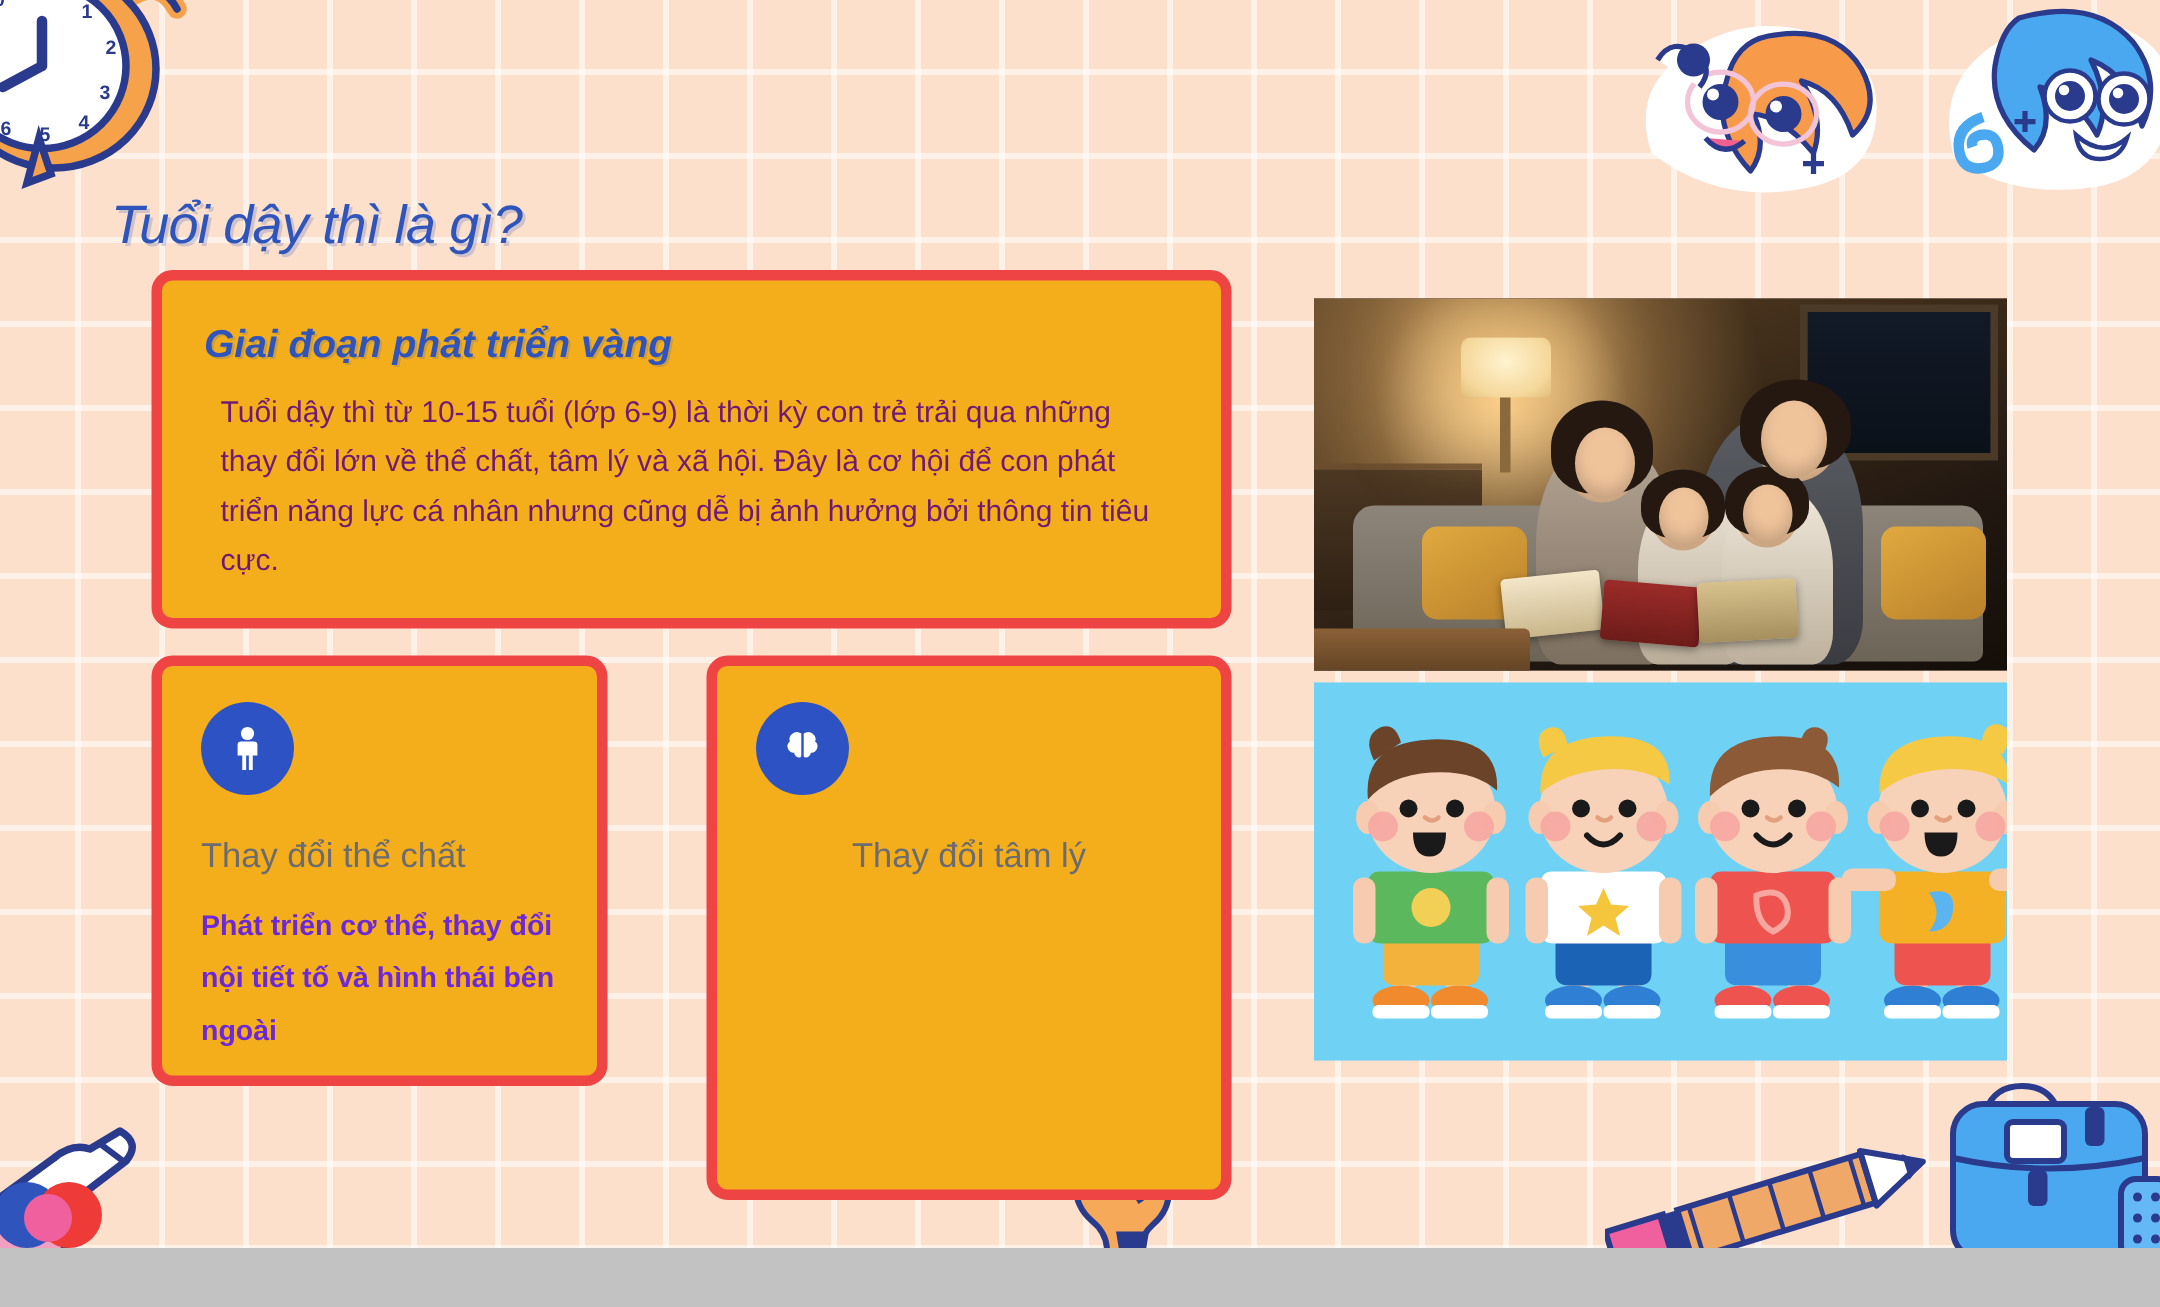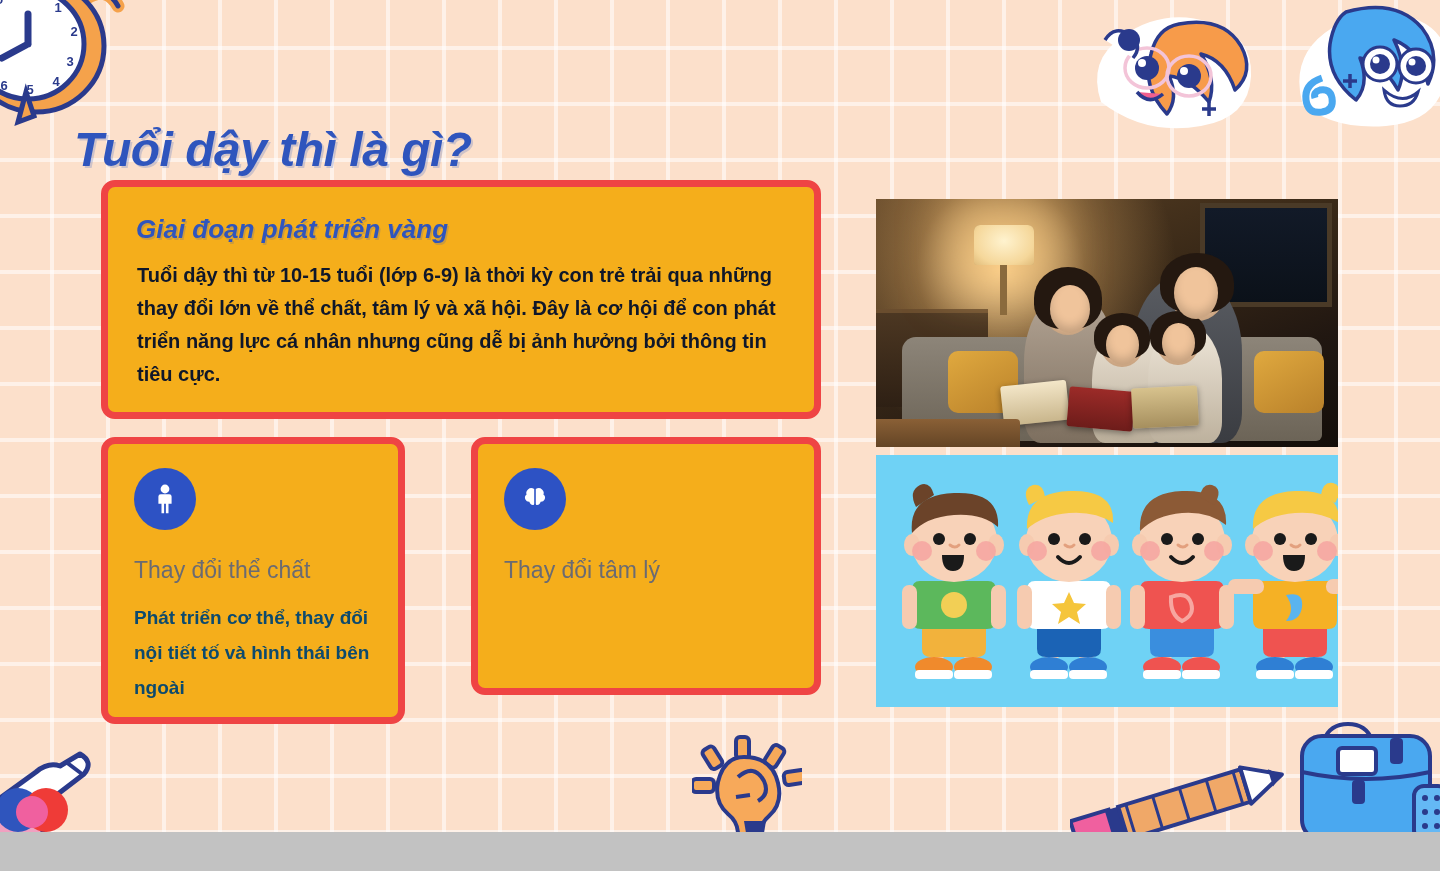--- a/index.html
+++ b/index.html
@@ -49,23 +49,23 @@
     width: 1440px;
     height: 39px;
     background: #c2c2c2;
   }
 
   
   #slide-title {
     position: absolute;
     left: 74px;
     top: 96px;
-    font-size: 48px;
+    font-size: 36px;
     line-height: 48px;
-    font-weight: bold;
+    font-weight: normal;
     font-style: italic;
     letter-spacing: -0.5px;
     color: #2f55bd;
     text-shadow: 2px 2px 0 rgba(47,85,189,0.22);
     white-space: nowrap;
     margin-top: 30px;
   }
 
   
   .card {
@@ -87,39 +87,40 @@
     top: 437px;
     width: 304px;
     height: 287px;
     padding: 24px 26px 20px 26px;
     border-radius: 14px;
   }
   #card-psych {
     left: 471px;
     top: 437px;
     width: 350px;
-    height: 258px;
+    height: 363px;
     padding: 24px 26px 20px 26px;
+    text-align: center;
   }
 
   .card-heading {
     margin: 0 0 14px 0;
     font-size: 26px;
     line-height: 32px;
     font-weight: bold;
     font-style: italic;
     color: #2f55bd;
     text-shadow: 1.5px 1.5px 0 rgba(47,85,189,0.2);
   }
   .card-body {
-    margin: 1px;
+    margin: 11px;
     font-size: 20px;
     line-height: 33px;
-    color: #0f172a;
-    font-weight: 700;
+    color: #701a75;
+    font-weight: 400;
   }
 
   .icon-circle {
     width: 62px;
     height: 62px;
     border-radius: 50%;
     background: #2d52c4;
     display: flex;
     align-items: center;
     justify-content: center;
@@ -131,21 +132,21 @@
     margin: 0 0 16px 0;
     font-size: 23px;
     line-height: 28px;
     color: #6b6b72;
     font-weight: 500;
   }
   .sub-body {
     margin: 0;
     font-size: 19px;
     line-height: 35px;
-    color: #0c4a6e;
+    color: #6d28d9;
     font-weight: 600;
   }
 
   
   #photo-family {
     position: absolute;
     left: 876px;
     top: 199px;
     width: 462px;
     height: 248px;

